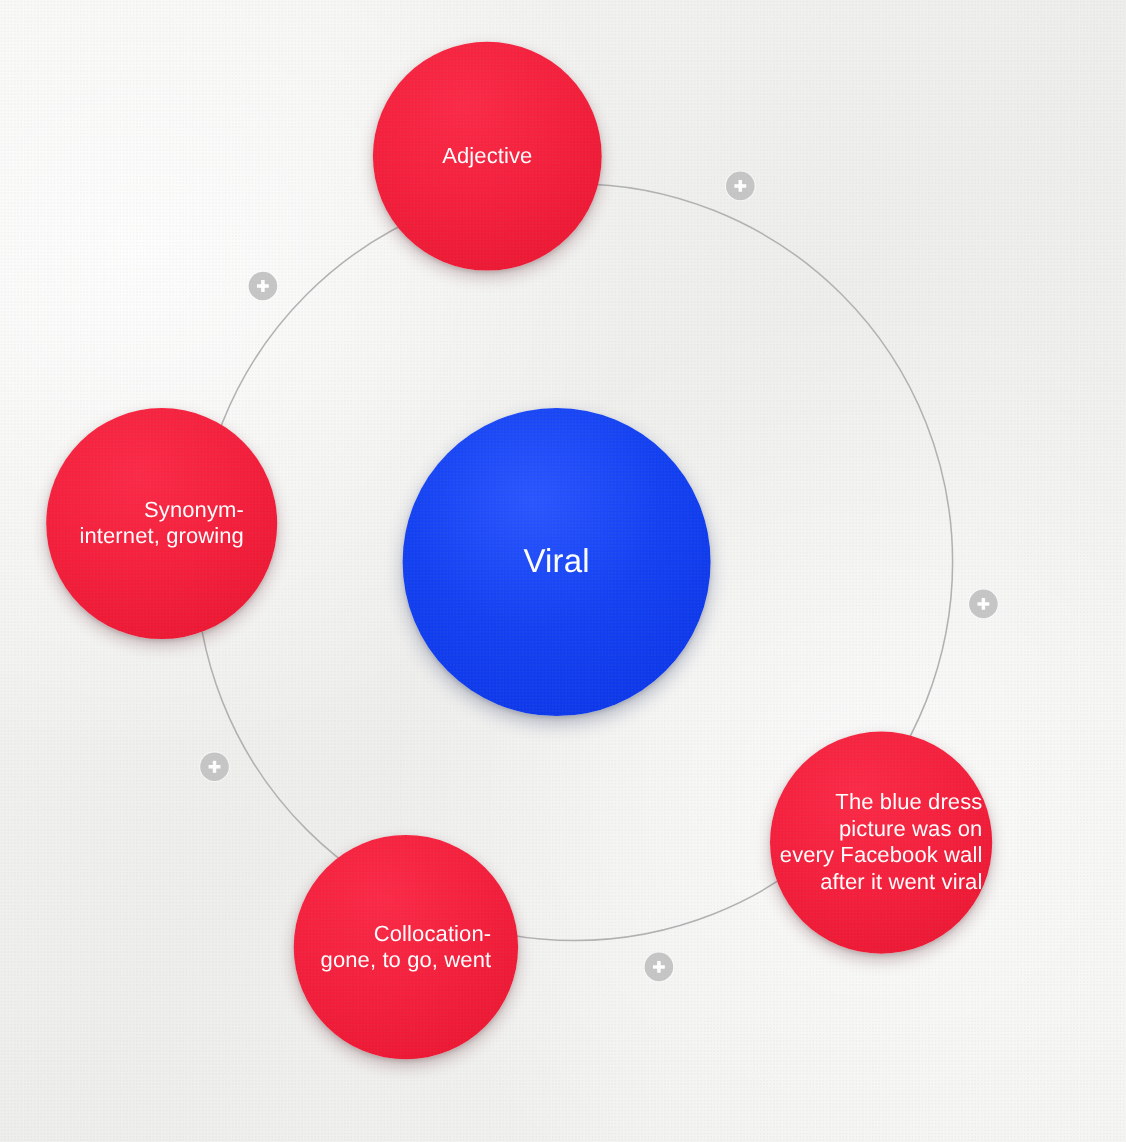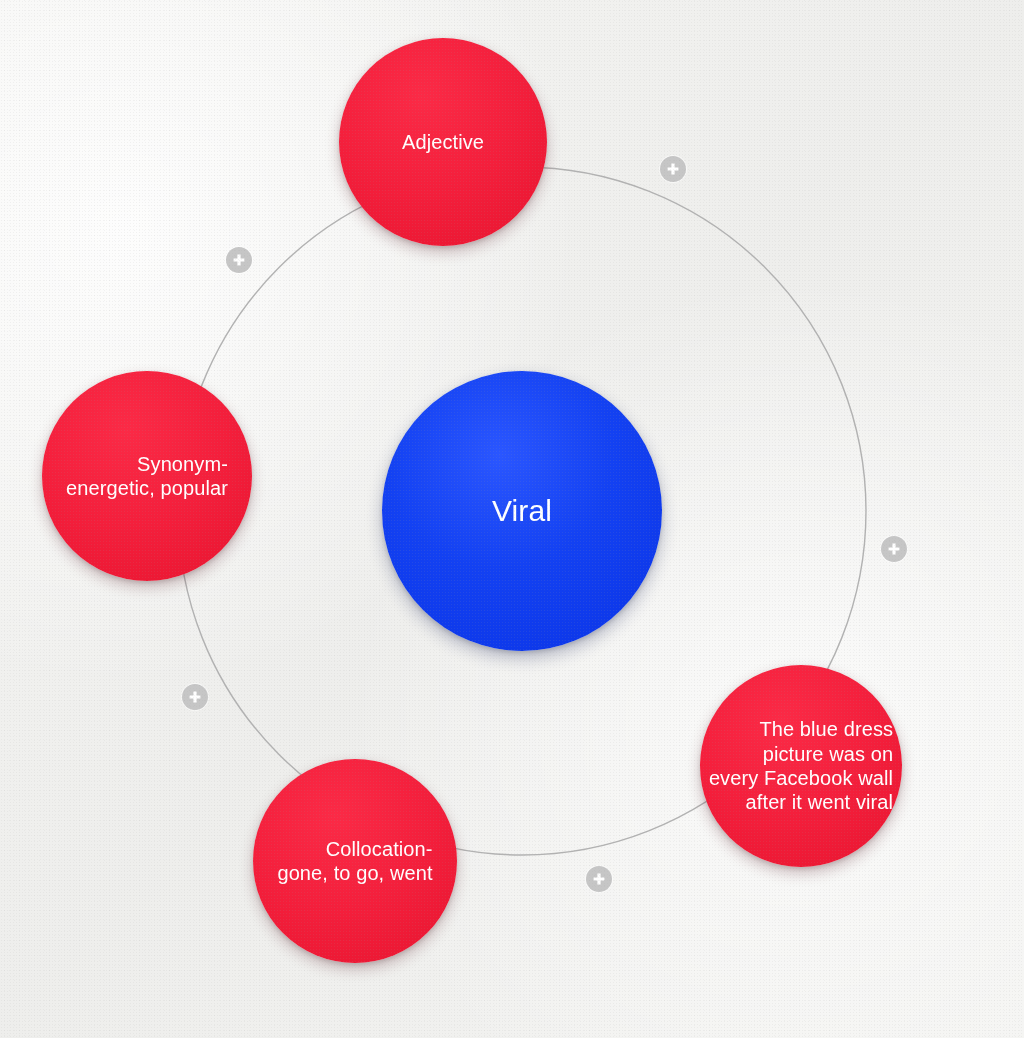--- a/index.html
+++ b/index.html
@@ -84,44 +84,44 @@
 </style>
 </head>
 <body>
 
 <div id="canvas">
 
   <svg id="ring-layer" width="1024" height="1038" viewBox="0 0 1024 1038">
     <circle id="ring-circle" fill="none" cx="522" cy="511" r="344" stroke="#b2b2b2" stroke-width="1.4"></circle>
   </svg>
 
-  <div class="node node-center" style="width: 280px; height: 280px; left: 382px; top: 371px; font-size: 30px;">
+  <div class="node node-center" style="width: 280px; height: 280px; left: 366px; top: 371px; font-size: 30px;">
     <span class="node-label">Viral</span>
   </div>
 
   <div class="node node-branch" style="width: 208px; height: 208px; left: 339px; top: 38px; font-size: 20px;">
     <span class="node-label">Adjective</span>
   </div>
 
 
   <div class="node node-branch" style="width: 202px; height: 202px; left: 700px; top: 665px; font-size: 20px;">
     <span class="node-label">The blue dress
 picture was on
 every Facebook wall
 after it went viral</span>
   </div>
 
-  <div class="node node-branch" style="width: 204px; height: 204px; left: 253px; top: 759px; font-size: 20px;">
+  <div class="node node-branch" style="width: 204px; height: 204px; left: 267px; top: 759px; font-size: 20px;">
     <span class="node-label">Collocation-
 gone, to go, went</span>
   </div>
 
   <div class="node node-branch" style="width: 210px; height: 210px; left: 42px; top: 371px; font-size: 20px;">
     <span class="node-label">Synonym-
-energetic, popular</span>
+internet, growing</span>
   </div>
 
   <div class="plus-icon" style="left: 660px; top: 156px; background: rgb(198, 198, 198);">
     <svg width="16" height="16" viewBox="0 0 16 16">
       <path d="M6.4 2.6h3.2v3.8h3.8v3.2H9.6v3.8H6.4V9.6H2.6V6.4h3.8z" fill="#ffffff"></path>
     </svg>
   </div>
   <div class="plus-icon" style="left: 881px; top: 536px; background: rgb(198, 198, 198);">
     <svg width="16" height="16" viewBox="0 0 16 16">
       <path d="M6.4 2.6h3.2v3.8h3.8v3.2H9.6v3.8H6.4V9.6H2.6V6.4h3.8z" fill="#ffffff"></path>

